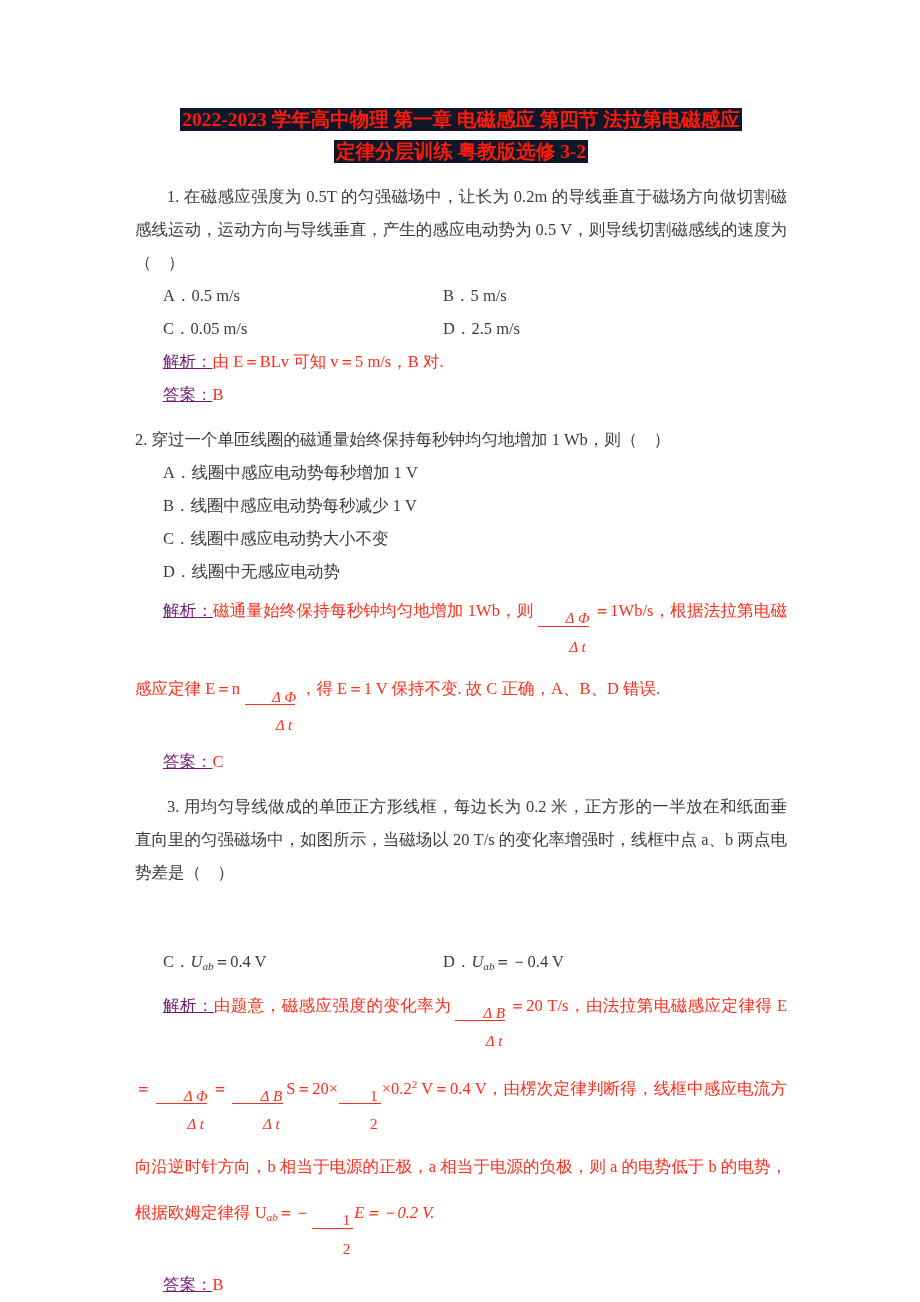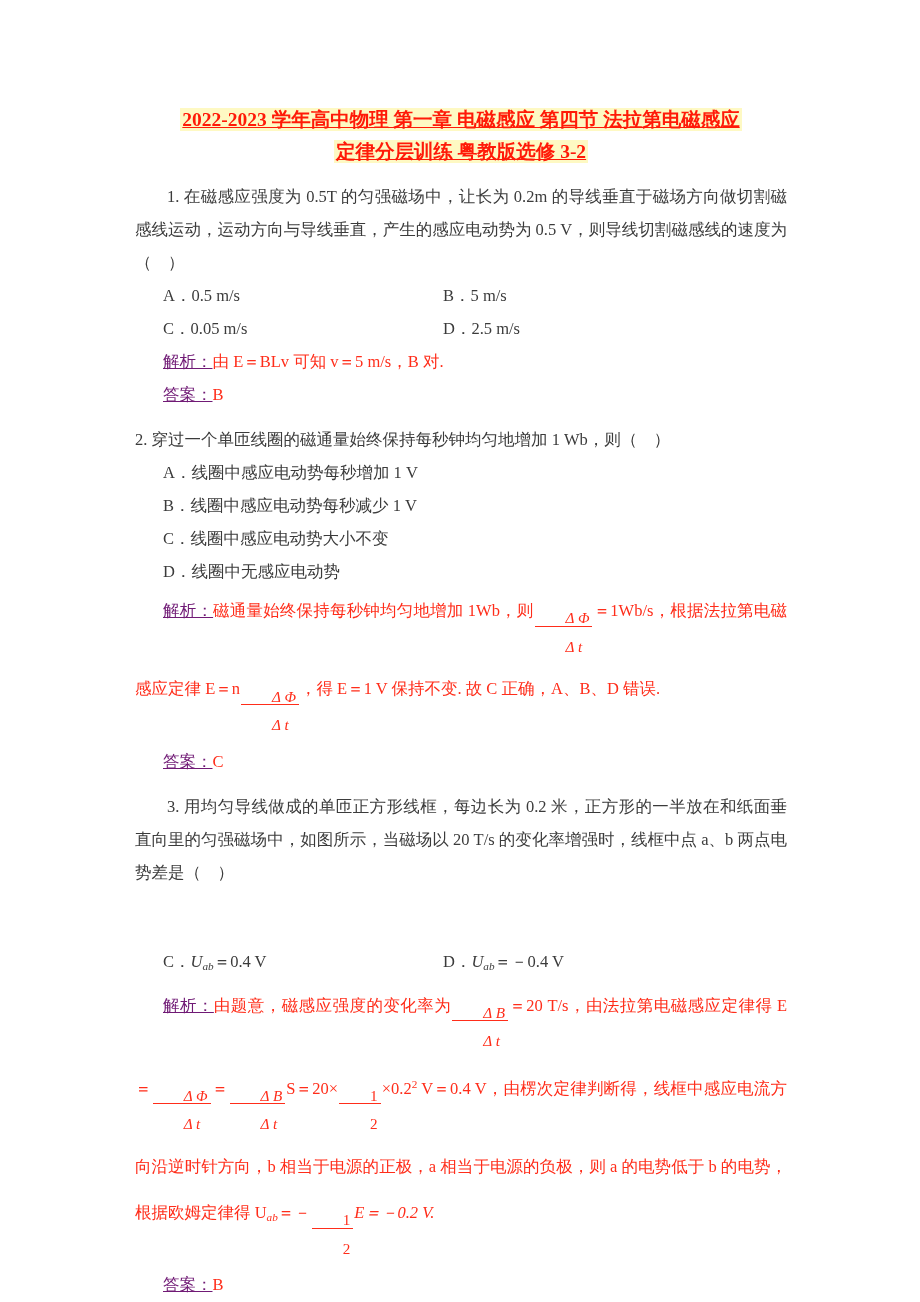--- a/index.html
+++ b/index.html
@@ -26,23 +26,22 @@
   
   .doc-title {
     margin-top: 104px;
     text-align: center;
     font-size: 19.5px;
     line-height: 32px;
     font-weight: bold;
     color: #ff1a08;
   }
   .doc-title .hl {
-    background: #fef9c3;
+    background: #0f172a;
     padding: 1px 2px;
-    text-decoration: underline;
   }
 
   
   .q-stem {
     font-size: 16.5px;
     line-height: 33px;
     color: #3b3b3b;
     text-align: justify;
     text-justify: inter-ideograph;
     margin-top: 12px;
@@ -91,20 +90,21 @@
     vertical-align: -0.28em;
     font-style: italic;
   }
   .sup {
     font-size: 0.68em;
     vertical-align: 0.5em;
   }
   .frac {
     display: inline-flex;
     flex-direction: column;
+    align-items: center;
     vertical-align: -0.48em;
     line-height: 1.02;
     font-size: 0.92em;
     margin: 0 1px;
   }
   .frac .num {
     padding: 0 3px;
     font-style: italic;
   }
   .frac .den {

